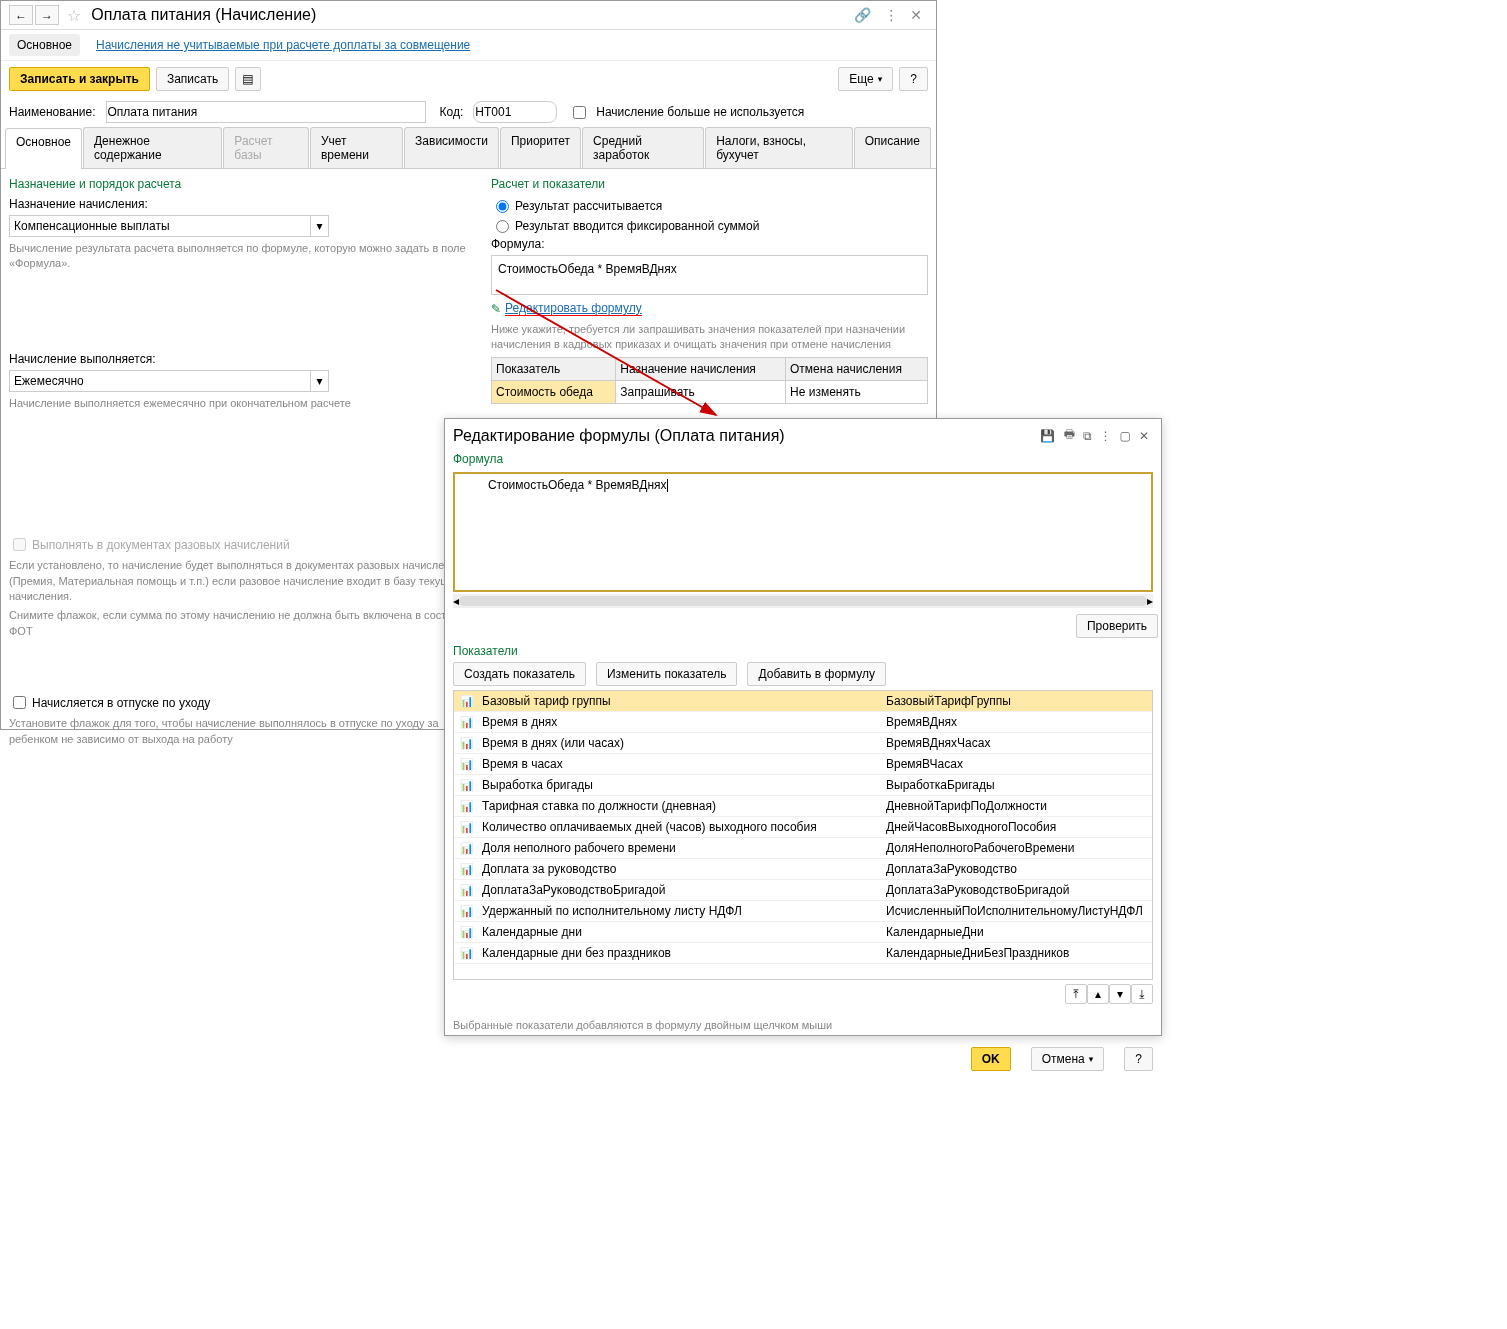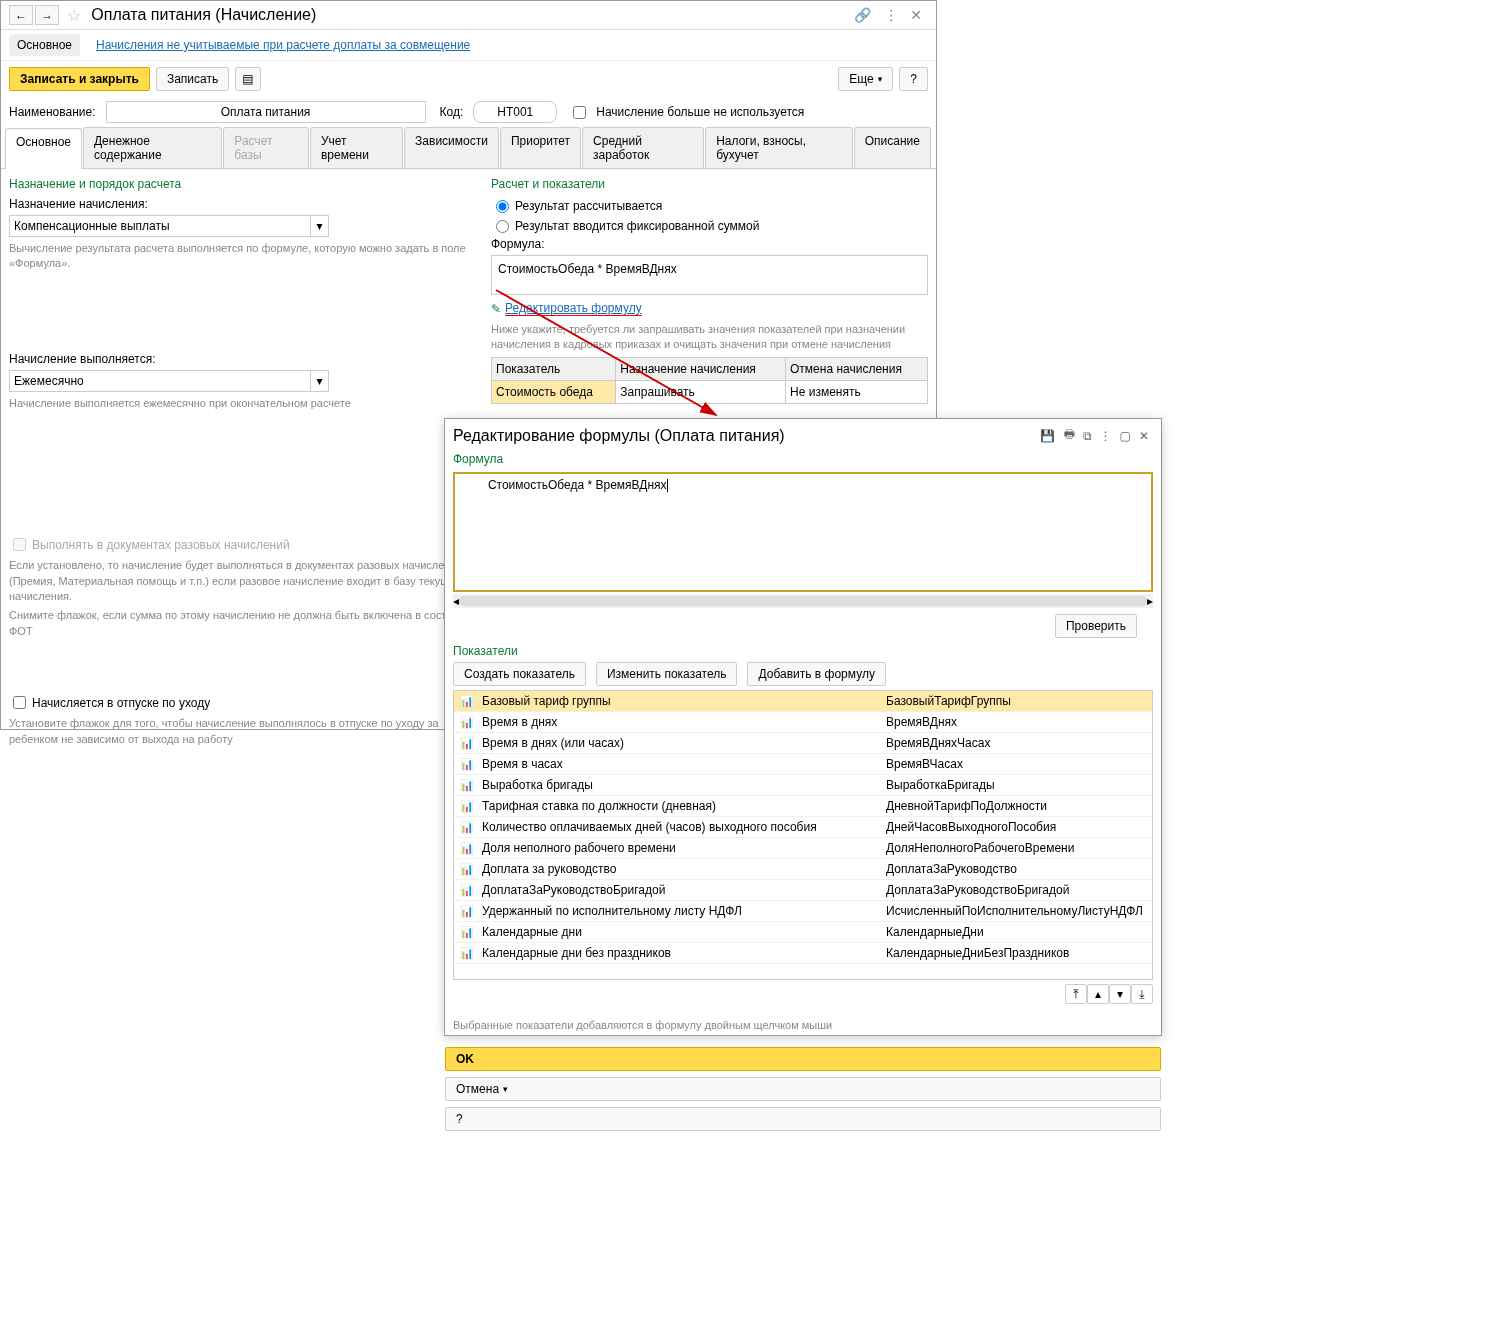--- a/index.html
+++ b/index.html
@@ -17,21 +17,21 @@
 .subtabs .subtab { padding: 4px 8px; cursor: pointer; }
 .subtabs .subtab.active { background: #eee; border-radius: 3px; }
 .subtabs .subtab.link { color: #1a6db3; text-decoration: underline; }
 .toolbar { display: flex; align-items: center; padding: 6px 8px; gap: 6px; }
 .btn { padding: 4px 10px; border: 1px solid #ccc; background: #f8f8f8; border-radius: 2px; cursor: pointer; display: inline-flex; align-items: center; }
 .btn.yellow { background: #ffdb4d; border-color: #d4a800; font-weight: bold; }
 .btn.icon-btn { padding: 4px 6px; }
 .btn.dropdown::after { content: "▾"; margin-left: 4px; font-size: 9px; }
 .form-row { display: flex; align-items: center; padding: 4px 8px; gap: 6px; }
 .form-row label { margin-right: 4px; }
-.form-row input[type=text] { border: 1px solid #ccc; padding: 2px 8px; height: 22px; text-align: center; }
+.form-row input[type=text] { border: 1px solid #ccc; padding: 2px 1px; height: 22px; }
 .form-row input[type=checkbox] { margin-right: 4px; }
 .tabs-row { display: flex; border-bottom: 1px solid #ccc; padding: 0 4px; }
 .tabs-row .tab { padding: 6px 10px; border: 1px solid #ccc; border-bottom: none; background: #f0f0f0; cursor: pointer; margin-right: 1px; border-radius: 3px 3px 0 0; }
 .tabs-row .tab.active { background: #fff; position: relative; top: 1px; }
 .tabs-row .tab.disabled { color: #aaa; }
 .content { display: flex; padding: 8px; gap: 12px; }
 .col { flex: 1; }
 .section-title { color: #0a7a3b; font-weight: normal; margin-bottom: 6px; }
 .dropdown-field { display: flex; }
 .dropdown-field input { flex: 1; border: 1px solid #ccc; padding: 2px 4px; height: 22px; }
@@ -53,32 +53,32 @@
 
 .w2-title { display: flex; align-items: center; padding: 6px 8px; }
 .w2-title .title { font-size: 16px; }
 .w2-title .spacer { flex: 1; }
 .w2-title .tb-icon { margin: 0 4px; cursor: pointer; color: #666; }
 .w2-formula-area { margin: 0 8px; }
 .w2-formula-box { border: 2px solid #c8a030; min-height: 120px; padding: 4px; font-family: monospace; font-size: 12px; position: relative; overflow-x: auto; }
 .w2-formula-box .cursor-mark::after { content: ""; border-right: 1px solid #000; display: inline-block; height: 13px; vertical-align: text-bottom; }
 .w2-scroll { display: flex; align-items: center; height: 14px; background: #f0f0f0; margin-top: 2px; }
 .w2-scroll .bar { flex: 1; background: #ddd; height: 10px; border-radius: 5px; }
-.w2-check { text-align: right; margin: 6px 24px; }
+.w2-check { text-align: right; margin: 6px 3px; }
 .w2-toolbar { display: flex; gap: 10px; margin: 4px 8px; }
 .ind-list { border: 1px solid #ccc; margin: 4px 8px; height: 290px; overflow-y: auto; }
 .ind-list-row { display: flex; align-items: center; padding: 3px 6px; border-bottom: 1px solid #f0f0f0; cursor: pointer; }
 .ind-list-row.selected { background: #ffe9a8; }
 .ind-list-row .ind-icon { width: 16px; margin-right: 6px; font-size: 11px; }
 .ind-list-row .ind-name { flex: 1; }
 .ind-list-row .ind-code { width: 260px; }
 .nav-btns-row { display: flex; justify-content: flex-end; margin: 2px 8px; gap: 0; }
 .nav-btns-row .nav-btn-sm { width: 22px; height: 20px; border: 1px solid #ccc; border-radius: 2px; display: flex; align-items: center; justify-content: center; cursor: pointer; }
 .footer-note { color: #888; font-size: 11px; margin: 14px 8px; line-height: 1.4; }
-.footer-btns { display: flex; justify-content: flex-end; gap: 6px; margin: 0; flex-direction: column; }
+.footer-btns { display: flex; justify-content: flex-end; gap: 20px; margin: 8px; }
 .red-arrow { position: absolute; left: 486px; top: 285px; width: 240px; height: 140px; pointer-events: none; z-index: 10; }
 </style>
 </head>
 <body>
 
 <div class="window win1">
   <div class="titlebar">
     <div class="nav-btn">←</div>
     <div class="nav-btn">→</div>
     <span class="star-icon">☆</span>

